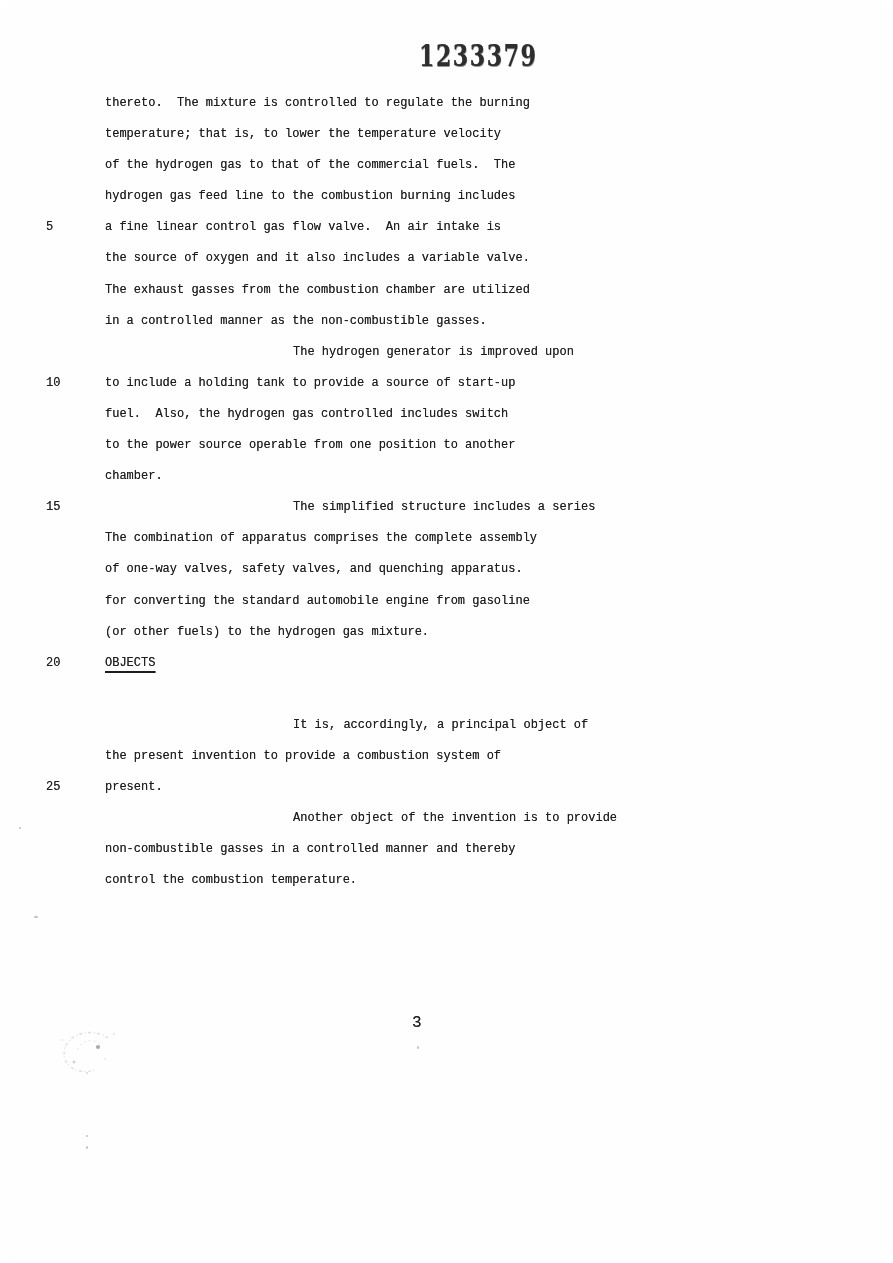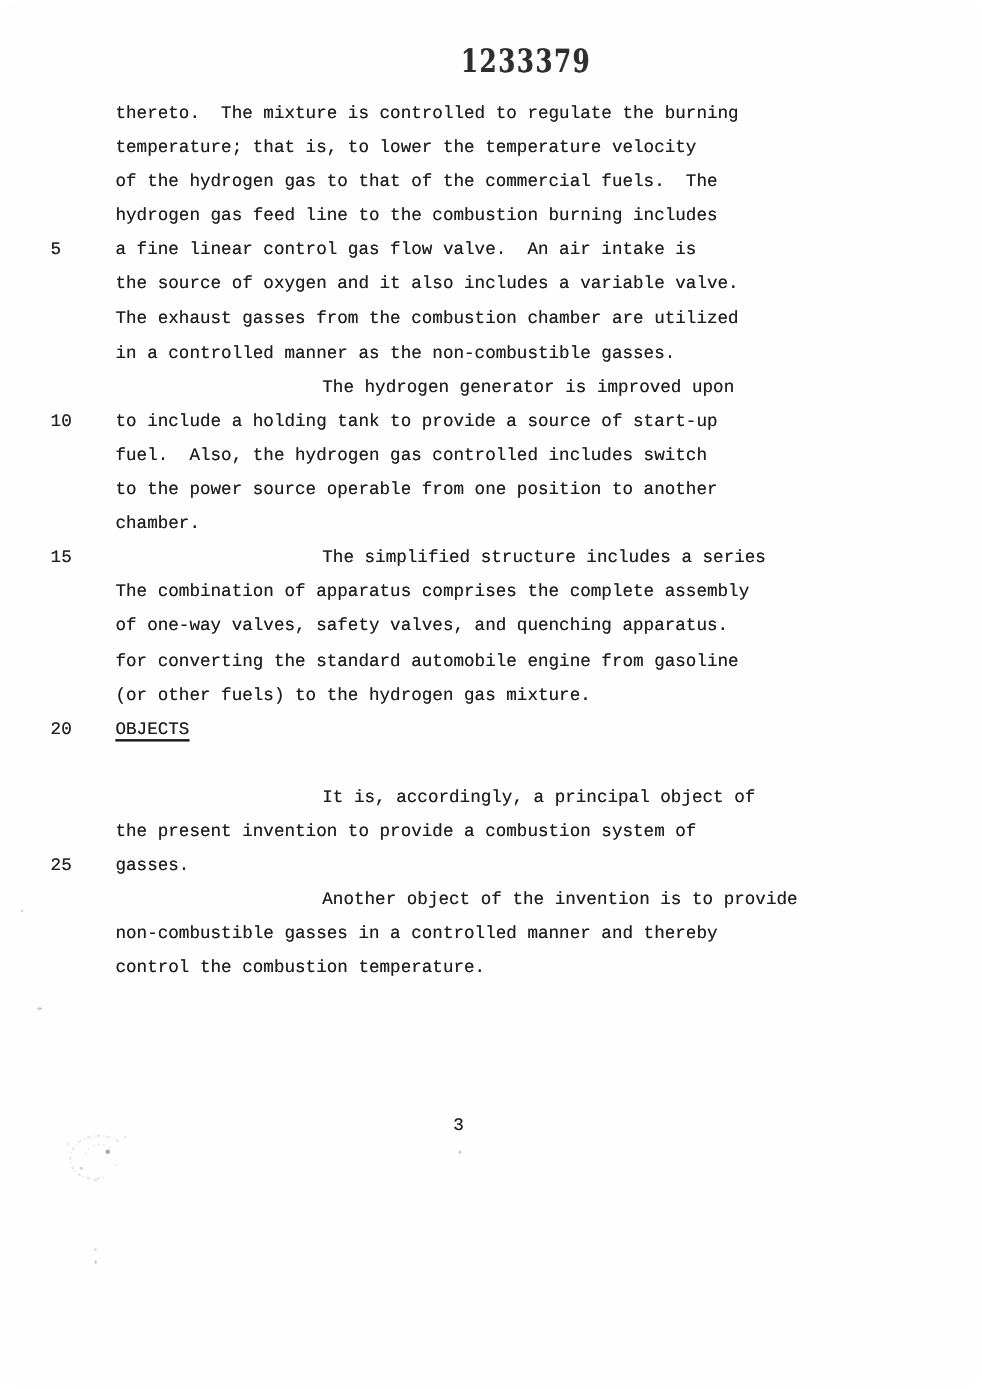--- a/index.html
+++ b/index.html
@@ -32,21 +32,21 @@
   .lines {
     position: absolute;
     top: 88px;
     left: 0;
     width: 100%;
   }
   .row {
     position: relative;
     height: 31.1px;
     line-height: 31.1px;
-    font-size: 16px;
+    font-size: 12px;
     white-space: pre;
     padding-left: 24px;
   }
   .ln {
     position: absolute;
     left: 46px;
     color: #222222;
     text-shadow: 0 0 0.5px rgba(30,30,30,0.7);
   }
   .tx {
@@ -111,21 +111,21 @@
       <div class="row"><span class="tx">chamber.</span></div>
       <div class="row"><span class="ln">15</span><span class="tx ind">The simplified structure includes a series</span></div>
       <div class="row"><span class="tx">The combination of apparatus comprises the complete assembly</span></div>
       <div class="row"><span class="tx">of one-way valves, safety valves, and quenching apparatus.</span></div>
       <div class="row"><span class="tx">for converting the standard automobile engine from gasoline</span></div>
       <div class="row"><span class="tx">(or other fuels) to the hydrogen gas mixture.</span></div>
       <div class="row"><span class="ln">20</span><span class="tx und">OBJECTS</span></div>
       <div class="row"></div>
       <div class="row"><span class="tx ind">It is, accordingly, a principal object of</span></div>
       <div class="row"><span class="tx">the present invention to provide a combustion system of</span></div>
-      <div class="row"><span class="ln">25</span><span class="tx">gasses.</span></div>
+      <div class="row"><span class="ln">25</span><span class="tx">present.</span></div>
       <div class="row"><span class="tx ind">Another object of the invention is to provide</span></div>
       <div class="row"><span class="tx">non-combustible gasses in a controlled manner and thereby</span></div>
       <div class="row"><span class="tx">control the combustion temperature.</span></div>
     </div>
 
   <div class="pagenum">3</div>
 
   <svg class="smudge" width="78" height="56" viewBox="0 0 78 56">
     <path d="M58 12 C 44 2, 20 6, 15 22 C 10 38, 26 50, 44 44" fill="none" stroke="#8c8c8c" stroke-width="1.4" stroke-dasharray="3 2 1 3" opacity="0.5"></path>
     <path d="M50 18 C 42 12, 30 14, 28 24" fill="none" stroke="#9a9a9a" stroke-width="1" stroke-dasharray="2 3" opacity="0.45"></path>

